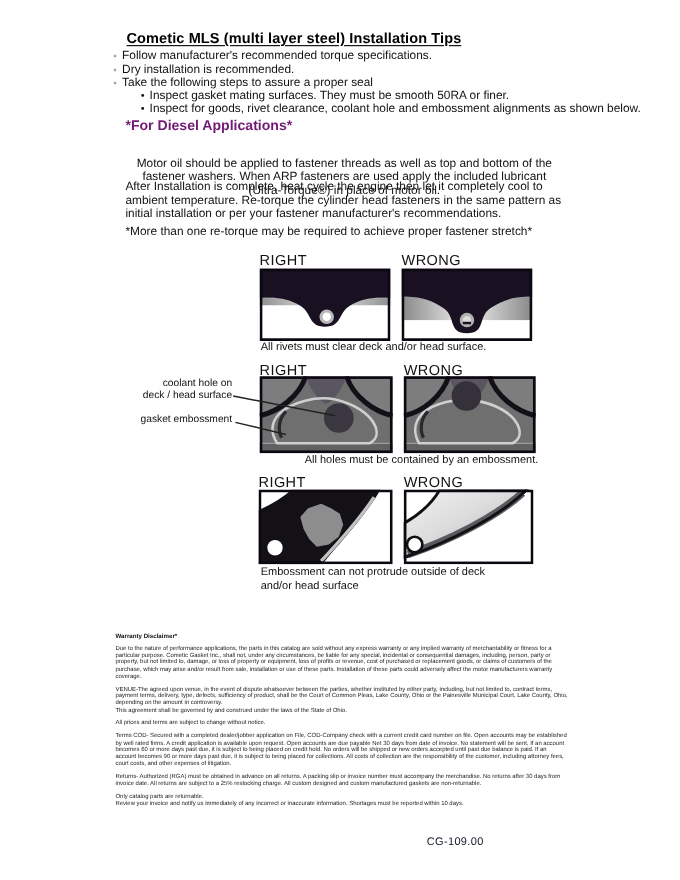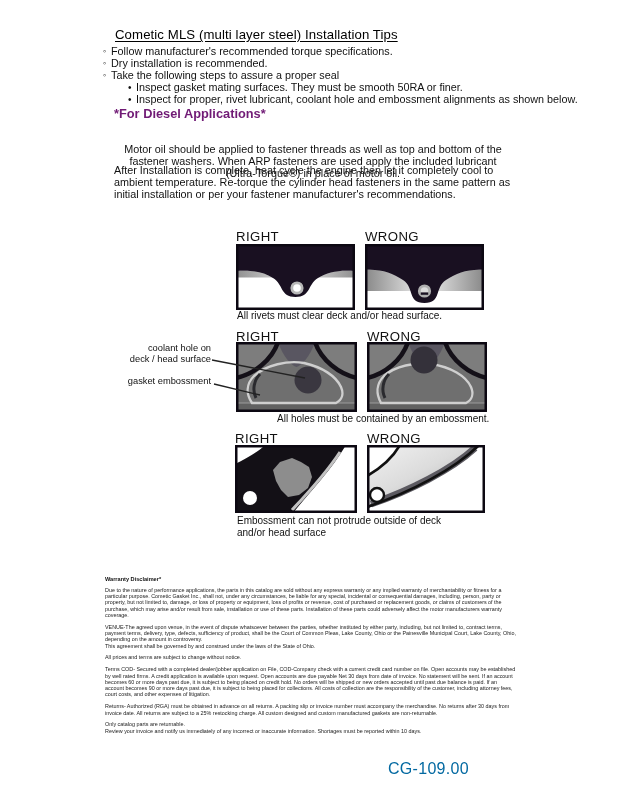--- a/index.html
+++ b/index.html
@@ -1,19 +1,19 @@
 <!DOCTYPE html>
 <html><head>
 <meta charset="utf-8">
 <style>
   html,body{margin:0;padding:0;background:#ffffff;}
   body{width:618px;height:800px;font-family:"Liberation Sans",sans-serif;color:#1a1a1a;}
   .page{position:relative;width:618px;height:800px;background:#fff;overflow:hidden;}
 
-  .title{position:absolute;left:115px;top:27px;font-size:13.2px;font-weight:normal;color:#000;
+  .title{position:absolute;left:115px;top:27px;font-size:13.2px;font-weight:bold;color:#000;
          text-decoration:underline;text-underline-offset:2px;letter-spacing:.1px;}
 
   .bullets{position:absolute;left:103px;top:46px;font-size:10.8px;line-height:11.9px;color:#111;}
   .b{display:flex;}
   .b .m{width:8px;flex:0 0 8px;font-size:9px;line-height:11.9px;}
   .b.sub{margin-left:25px;}
   .b.sub .m{font-size:10px;}
 
   .h2{position:absolute;left:114px;top:106px;font-size:12.8px;font-weight:bold;color:#701a75;}
   .para{position:absolute;left:114px;width:398px;font-size:10.8px;line-height:11.9px;color:#111;}
@@ -26,21 +26,21 @@
   .dbox{position:absolute;line-height:0;}
   .ann{position:absolute;text-align:right;font-size:9.3px;line-height:10.5px;color:#111;white-space:pre-line;}
   #ann-coolant{left:85px;top:343px;width:126px;}
   #ann-emboss{left:85px;top:376px;width:126px;}
   #leader{position:absolute;left:205px;top:352px;z-index:5;}
 
   .disclaimer{position:absolute;left:105px;top:576px;width:412px;font-size:5.4px;line-height:6.3px;color:#222;}
   .disclaimer h3{margin:0 0 4.5px 0;font-size:5.6px;line-height:6.3px;color:#111;}
   .disclaimer p{margin:0 0 5.5px 0;white-space:pre-line;}
 
-  .code{position:absolute;left:388px;top:760px;font-size:16px;letter-spacing:.3px;color:#0369a1;}
+  .code{position:absolute;left:388px;top:760px;font-size:10px;letter-spacing:.3px;color:#0f172a;}
 </style>
 </head>
 <body>
 
 <div class="page">
 
   <div class="title">Cometic MLS (multi layer steel) Installation Tips</div>
 
   <div class="bullets">
     <div class="b">
@@ -54,27 +54,28 @@
     <div class="b">
         <span class="m">◦</span>
         <span>Take the following steps to assure a proper seal</span>
       </div>
     <div class="b sub">
         <span class="m">•</span>
         <span>Inspect gasket mating surfaces.  They must be smooth 50RA or finer.</span>
       </div>
     <div class="b sub">
         <span class="m">•</span>
-        <span>Inspect for proper, rivet lubricant, coolant hole and embossment alignments as shown below.</span>
+        <span>Inspect for goods, rivet clearance, coolant hole and embossment alignments as shown below.</span>
       </div>
   </div>
 
   <div class="h2">*For Diesel Applications*</div>
   <div class="para" id="para1">Motor oil should be applied to fastener threads as well as top and bottom of the fastener washers. When ARP fasteners are used apply the included lubricant (Ultra-Torque®) in place of motor oil.</div>
   <div class="para" id="para2">After Installation is complete, heat cycle the engine then let it completely cool to ambient temperature. Re-torque the cylinder head fasteners in the same pattern as initial installation or per your fastener manufacturer's recommendations.</div>
+  <div class="para" id="note">*More than one re-torque may be required to achieve proper fastener stretch*</div>
 
   <div class="dlabel" style="left:236px;top:229px;width:119px;">RIGHT</div>
   <div class="dlabel" style="left:365px;top:229px;width:119px;">WRONG</div>
 
   <div class="dbox" style="left:236px;top:244px;">
     <svg width="119" height="66" viewBox="0 0 119 66">
       <defs>
         <linearGradient id="d1r" x1="0" y1="0" x2="1" y2="0">
           <stop offset="0" stop-color="#8f8f8f"></stop>
             <stop offset="0.5" stop-color="#e8e8e8"></stop>

